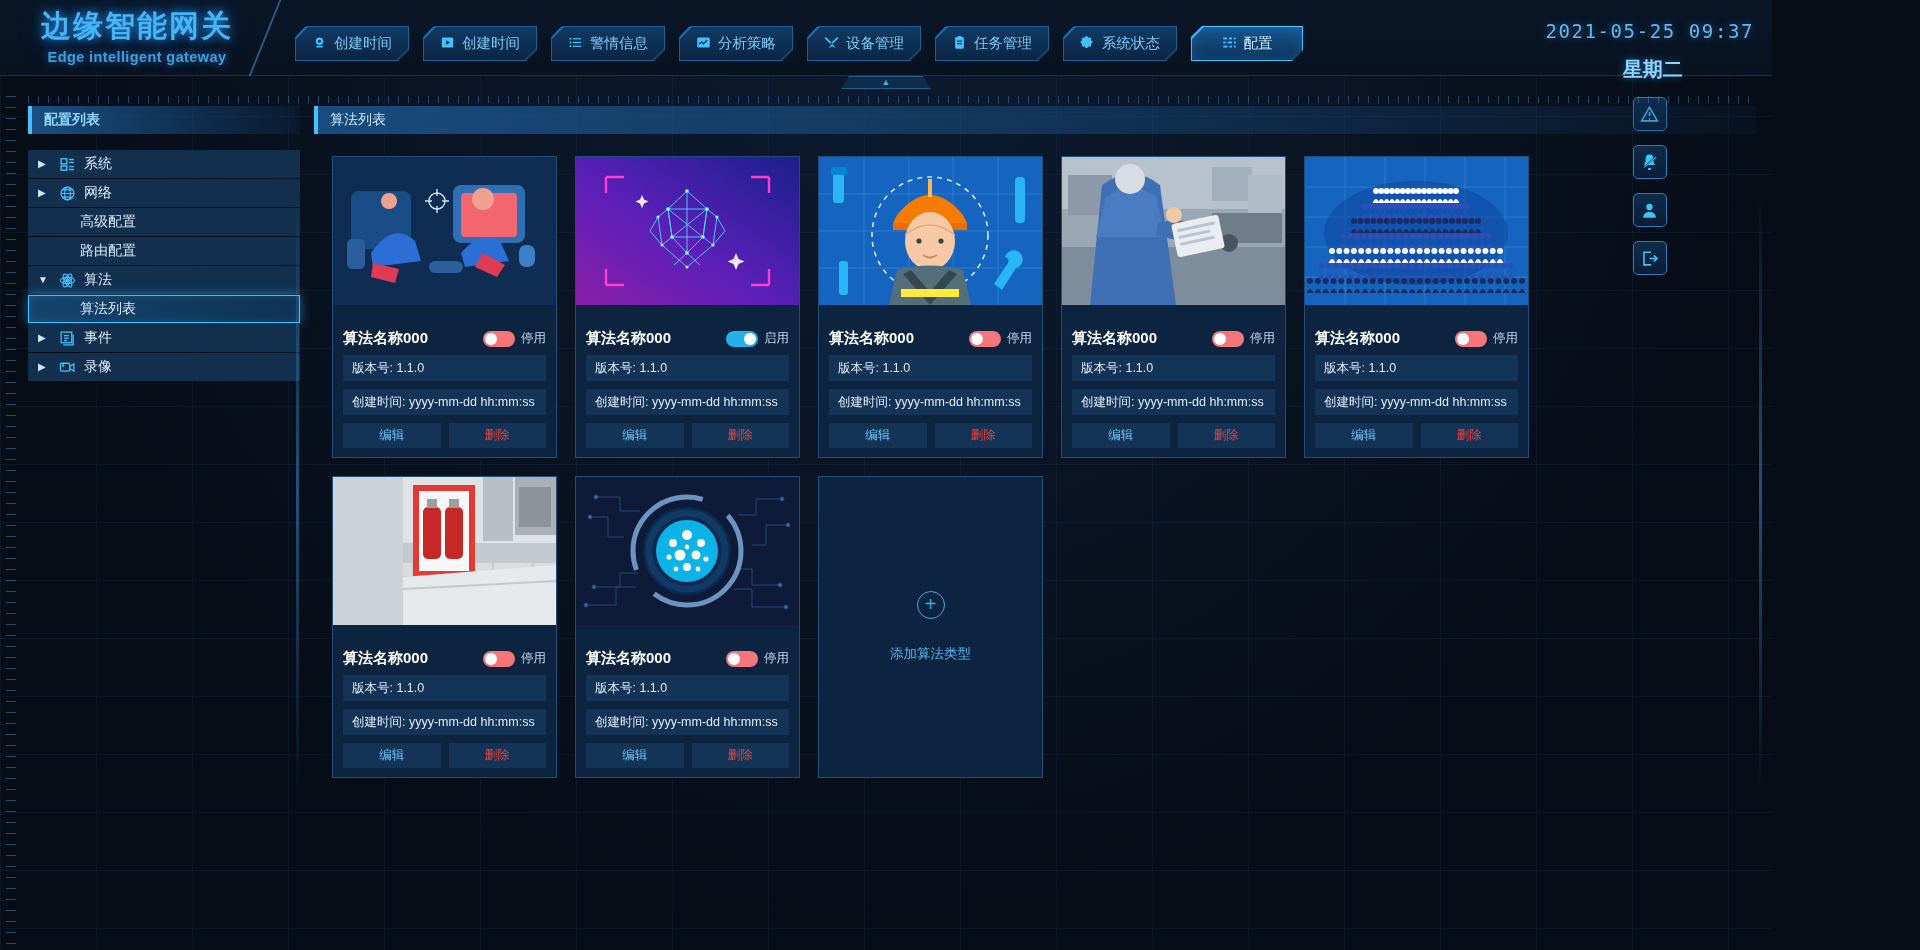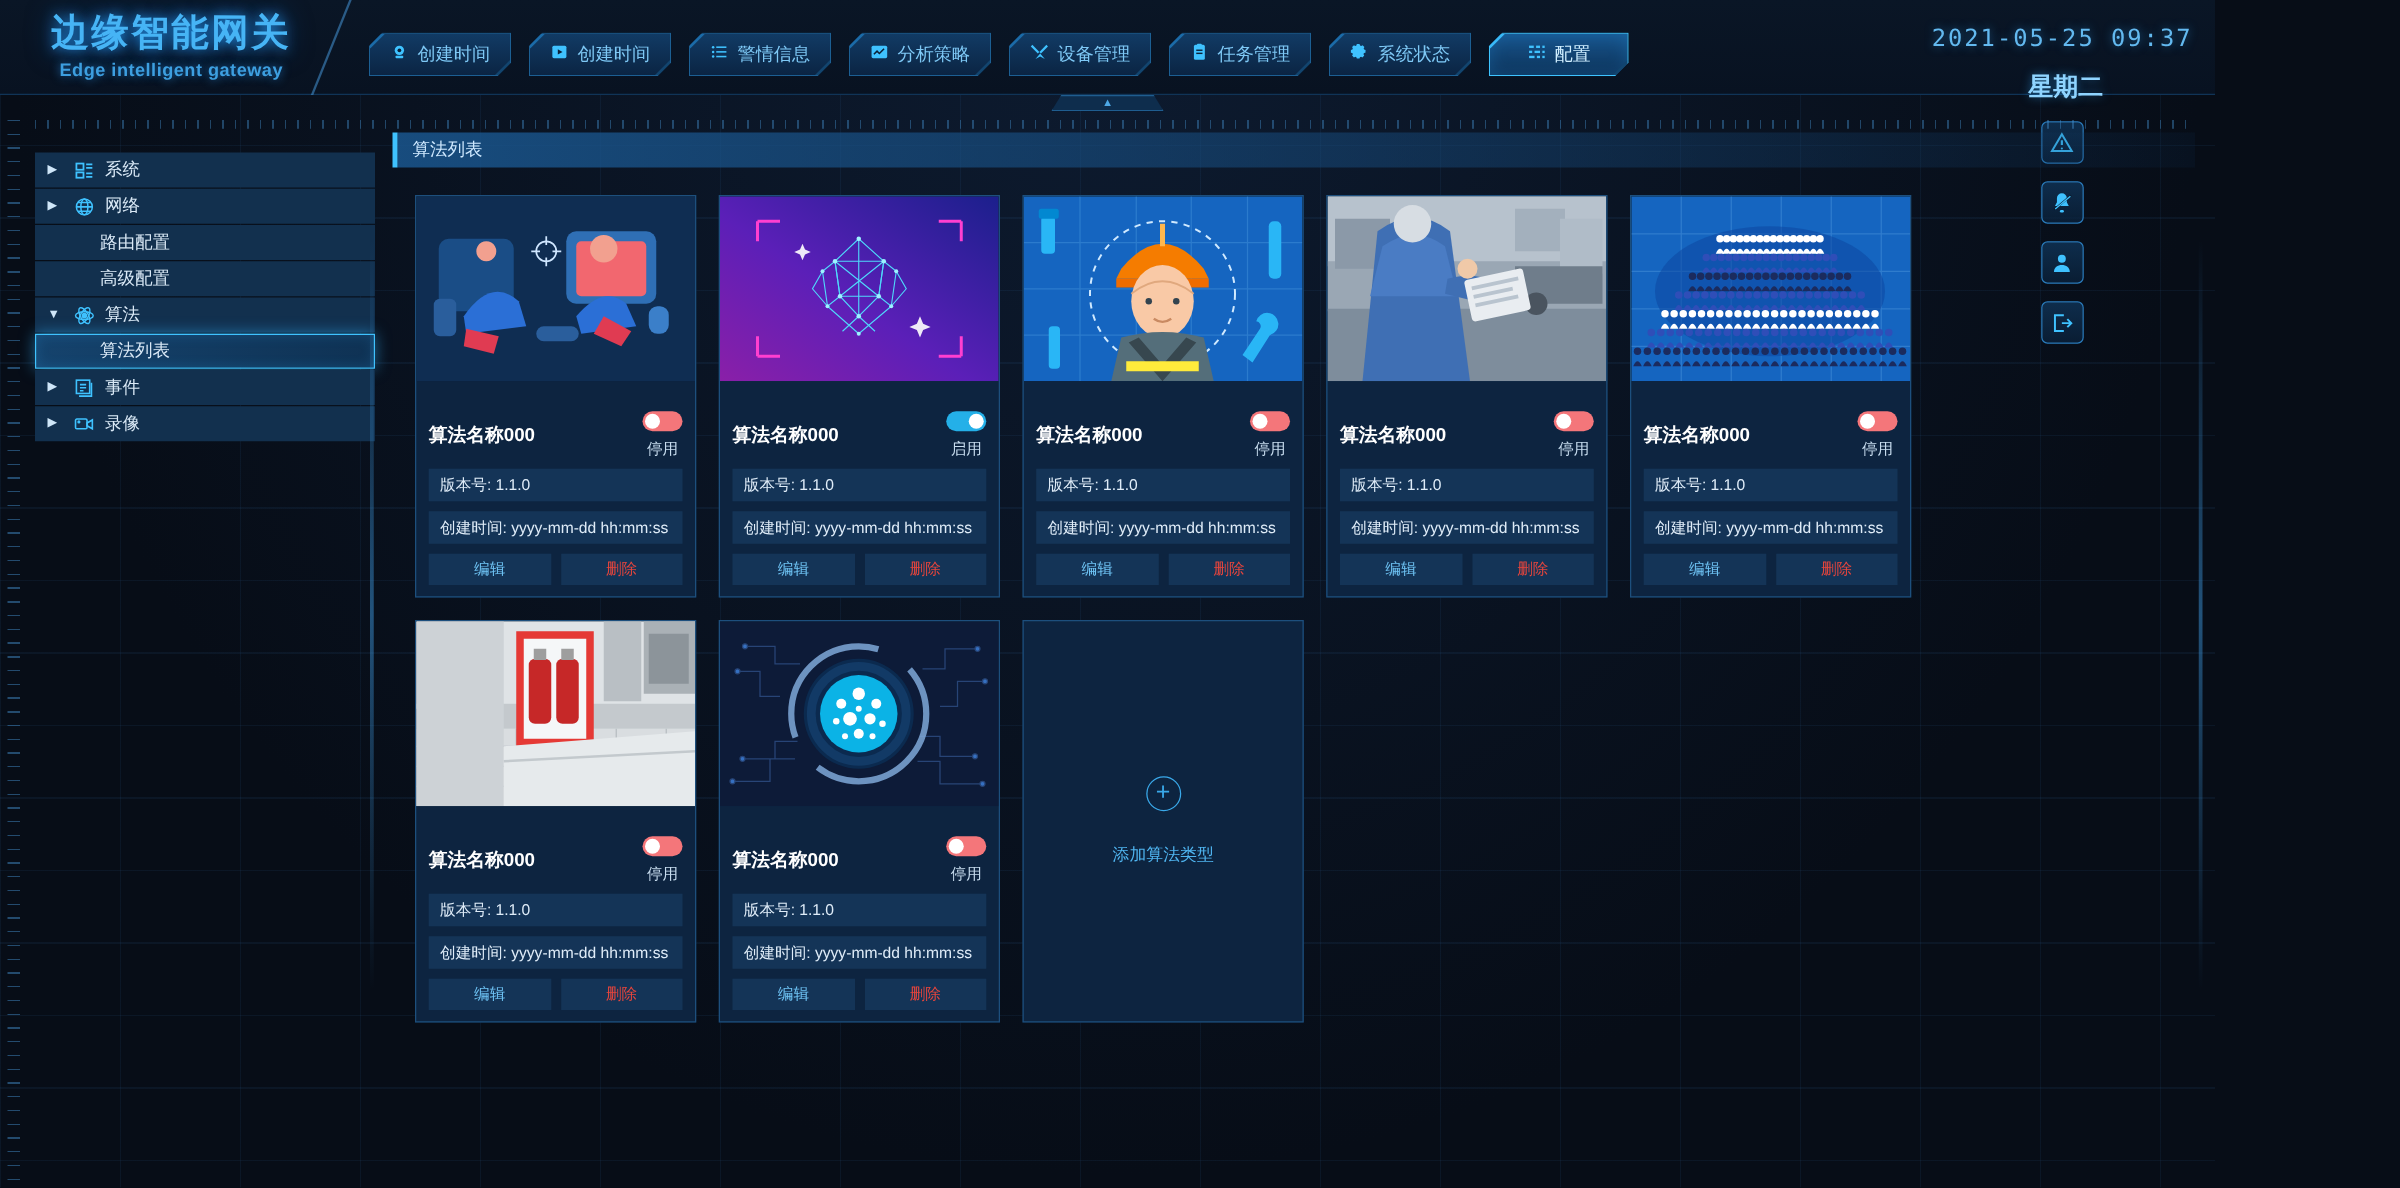--- a/index.html
+++ b/index.html
@@ -146,21 +146,21 @@
     padding: 0 0 9px 0;
   }
   .thumb { width: 223px; height: 148px; overflow: hidden; position: relative; }
   .thumb svg { display: block; }
   .card-name-row {
     display: flex; align-items: center; justify-content: space-between;
     padding: 24px 10px 7px 10px;
     gap: 36px;
   }
   .card-name { font-size: 15px; font-weight: bold; color: #ffffff; }
-  .toggle-wrap { display: flex; align-items: center; gap: 6px; flex-direction: column; }
+  .toggle-wrap { display: flex; align-items: center; gap: 6px; }
   .toggle {
     width: 32px; height: 16px; border-radius: 8px; position: relative;
     background: #f4767a;
   }
   .toggle.on { background: #24b0e8; }
   .toggle .knob {
     position: absolute; top: 2px; left: 2px; width: 12px; height: 12px;
     border-radius: 50%; background: #fff;
   }
   .toggle.on .knob { left: 18px; }
@@ -337,20 +337,21 @@
     </div>
   </div>
 
   <div class="body">
     <div class="ruler"></div>
     <div class="ruler-top"></div>
     <div class="rail-l"></div>
     <div class="rail-r"></div>
 
     <div class="sidebar">
+      <div class="panel-title">配置列表</div>
       <div class="tree" id="tree">
           <div class="tree-row">
             <span class="caret">▶</span>
             <span class="tree-ico">
               <svg width="17" height="17" viewBox="0 0 24 24" fill="none" stroke="#3fc2ff" stroke-width="2">
                 <rect x="3" y="4" width="8" height="7"></rect>
                 <rect x="3" y="14" width="8" height="6"></rect>
                 <path d="M14 5h7M14 9h7M14 15h7M14 19h7"></path>
               </svg>
             </span>
@@ -361,24 +362,24 @@
             <span class="tree-ico">
               <svg width="17" height="17" viewBox="0 0 24 24" fill="none" stroke="#3fc2ff" stroke-width="1.7">
                 <circle cx="12" cy="12" r="9"></circle>
                 <ellipse cx="12" cy="12" rx="4" ry="9"></ellipse>
                 <path d="M3 12h18M4.5 7h15M4.5 17h15"></path>
               </svg>
             </span>
             <span>网络</span>
           </div>
           <div class="tree-row child">
+            <span>高级配置</span>
+          </div>
+          <div class="tree-row child">
             <span>路由配置</span>
-          </div>
-          <div class="tree-row child">
-            <span>高级配置</span>
           </div>
           <div class="tree-row">
             <span class="caret">▼</span>
             <span class="tree-ico">
               <svg width="17" height="17" viewBox="0 0 24 24" fill="none" stroke="#3fc2ff" stroke-width="1.6">
                 <circle cx="12" cy="12" r="2.4" fill="#3fc2ff"></circle>
                 <ellipse cx="12" cy="12" rx="10" ry="4.4"></ellipse>
                 <ellipse cx="12" cy="12" rx="10" ry="4.4" transform="rotate(60 12 12)"></ellipse>
                 <ellipse cx="12" cy="12" rx="10" ry="4.4" transform="rotate(-60 12 12)"></ellipse>
               </svg>

